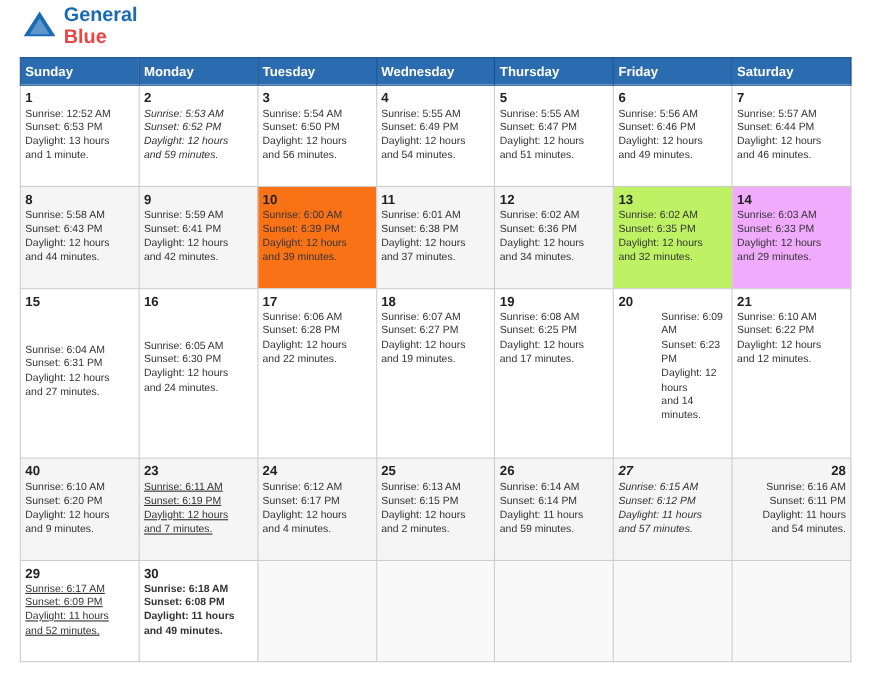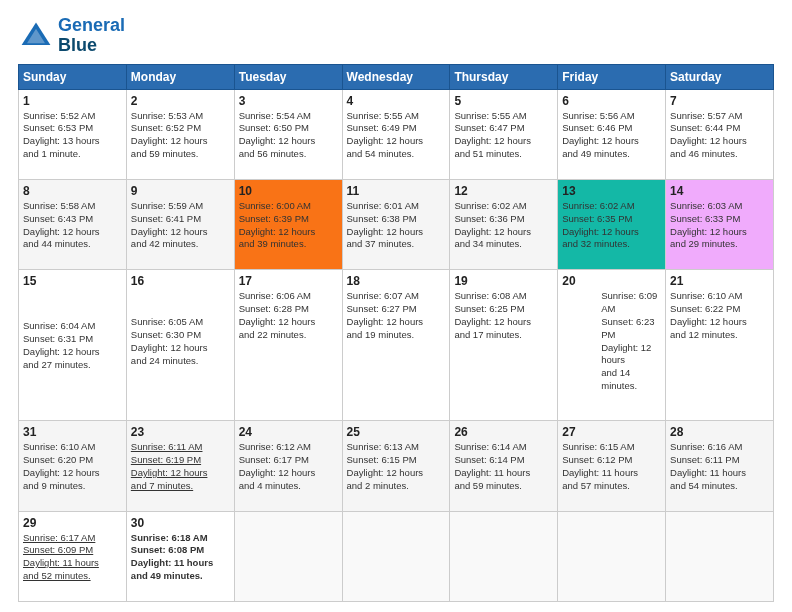--- a/index.html
+++ b/index.html
@@ -6,21 +6,21 @@
     body {
       font-family: Arial, sans-serif;
       background: #fff;
       width: 792px;
       height: 612px;
       overflow: hidden;
     }
     .page {
       width: 792px;
       height: 612px;
-      padding: 16px 18px 10px 18px;
+      padding: 4px 18px 10px 18px;
       display: flex;
       flex-direction: column;
     }
     .header {
       display: flex;
       justify-content: space-between;
       align-items: flex-start;
       margin-bottom: 8px;
     }
     .logo {
@@ -104,21 +104,21 @@
 
 <div class="page">
   <div class="header">
     <div class="logo">
       <svg class="logo-icon" viewBox="0 0 40 40">
         <polygon points="20,5 36,30 4,30" fill="#1a6bb5"></polygon>
         <polygon points="20,12 30,28 10,28" fill="#fff" opacity="0.3"></polygon>
       </svg>
       <div class="logo-text">
         <div><span>General</span></div>
-        <div><span style="color:#0c4a6e">Blue</span></div>
+        <div><span style="color:#ef4444">Blue</span></div>
       </div>
     </div>
     <div class="title-block">
       <h1></h1>
       <h2></h2>
     </div>
   </div>
 
   <table class="calendar">
     <thead>
@@ -129,28 +129,28 @@
         <th>Wednesday</th>
         <th>Thursday</th>
         <th>Friday</th>
         <th>Saturday</th>
       </tr>
     </thead>
     <tbody id="calendar-body">
     <tr>
           <td>
             <span class="day-num">1</span>
-            <div class="day-info" style="white-space: pre-line;">Sunrise: 5:52 AM
+            <div class="day-info" style="white-space: pre-line;">Sunrise: 12:52 AM
 Sunset: 6:53 PM
 Daylight: 13 hours
 and 1 minute.</div>
           </td>
           <td>
             <span class="day-num">2</span>
-            <div class="day-info" style="white-space: pre-line;">Sunrise: 5:53 AM
+            <div class="day-info" style="white-space: pre-line; font-style: italic;">Sunrise: 5:53 AM
 Sunset: 6:52 PM
 Daylight: 12 hours
 and 59 minutes.</div>
           </td>
           <td>
             <span class="day-num">3</span>
             <div class="day-info" style="white-space: pre-line;">Sunrise: 5:54 AM
 Sunset: 6:50 PM
 Daylight: 12 hours
 and 56 minutes.</div>
@@ -213,21 +213,21 @@
 Daylight: 12 hours
 and 37 minutes.</div>
           </td>
           <td style="background: rgb(245, 245, 245);">
             <span class="day-num">12</span>
             <div class="day-info" style="white-space: pre-line;">Sunrise: 6:02 AM
 Sunset: 6:36 PM
 Daylight: 12 hours
 and 34 minutes.</div>
           </td>
-          <td style="background: #14b8a6;">
+          <td style="background: #bef264;">
             <span class="day-num">13</span>
             <div class="day-info" style="white-space: pre-line;">Sunrise: 6:02 AM
 Sunset: 6:35 PM
 Daylight: 12 hours
 and 32 minutes.</div>
           </td>
           <td style="background: #f0abfc;">
             <span class="day-num">14</span>
             <div class="day-info" style="white-space: pre-line;">Sunrise: 6:03 AM
 Sunset: 6:33 PM
@@ -281,21 +281,21 @@
           <td>
             <span class="day-num">21</span>
             <div class="day-info" style="white-space: pre-line;">Sunrise: 6:10 AM
 Sunset: 6:22 PM
 Daylight: 12 hours
 and 12 minutes.</div>
           </td>
         </tr>
         <tr>
           <td style="background: rgb(245, 245, 245);">
-            <span class="day-num">31</span>
+            <span class="day-num">40</span>
             <div class="day-info" style="white-space: pre-line;">Sunrise: 6:10 AM
 Sunset: 6:20 PM
 Daylight: 12 hours
 and 9 minutes.</div>
           </td>
           <td style="background: rgb(245, 245, 245);">
             <span class="day-num">23</span>
             <div class="day-info" style="white-space: pre-line; text-decoration: underline;">Sunrise: 6:11 AM
 Sunset: 6:19 PM
 Daylight: 12 hours
@@ -315,28 +315,28 @@
 Daylight: 12 hours
 and 2 minutes.</div>
           </td>
           <td style="background: rgb(245, 245, 245);">
             <span class="day-num">26</span>
             <div class="day-info" style="white-space: pre-line;">Sunrise: 6:14 AM
 Sunset: 6:14 PM
 Daylight: 11 hours
 and 59 minutes.</div>
           </td>
-          <td style="background: rgb(245, 245, 245);">
+          <td style="background: rgb(245, 245, 245); font-style: italic;">
             <span class="day-num">27</span>
             <div class="day-info" style="white-space: pre-line;">Sunrise: 6:15 AM
 Sunset: 6:12 PM
 Daylight: 11 hours
 and 57 minutes.</div>
           </td>
-          <td style="background: rgb(245, 245, 245);">
+          <td style="background: rgb(245, 245, 245); text-align: right;">
             <span class="day-num">28</span>
             <div class="day-info" style="white-space: pre-line;">Sunrise: 6:16 AM
 Sunset: 6:11 PM
 Daylight: 11 hours
 and 54 minutes.</div>
           </td>
         </tr>
         <tr>
           <td>
             <span class="day-num">29</span>

